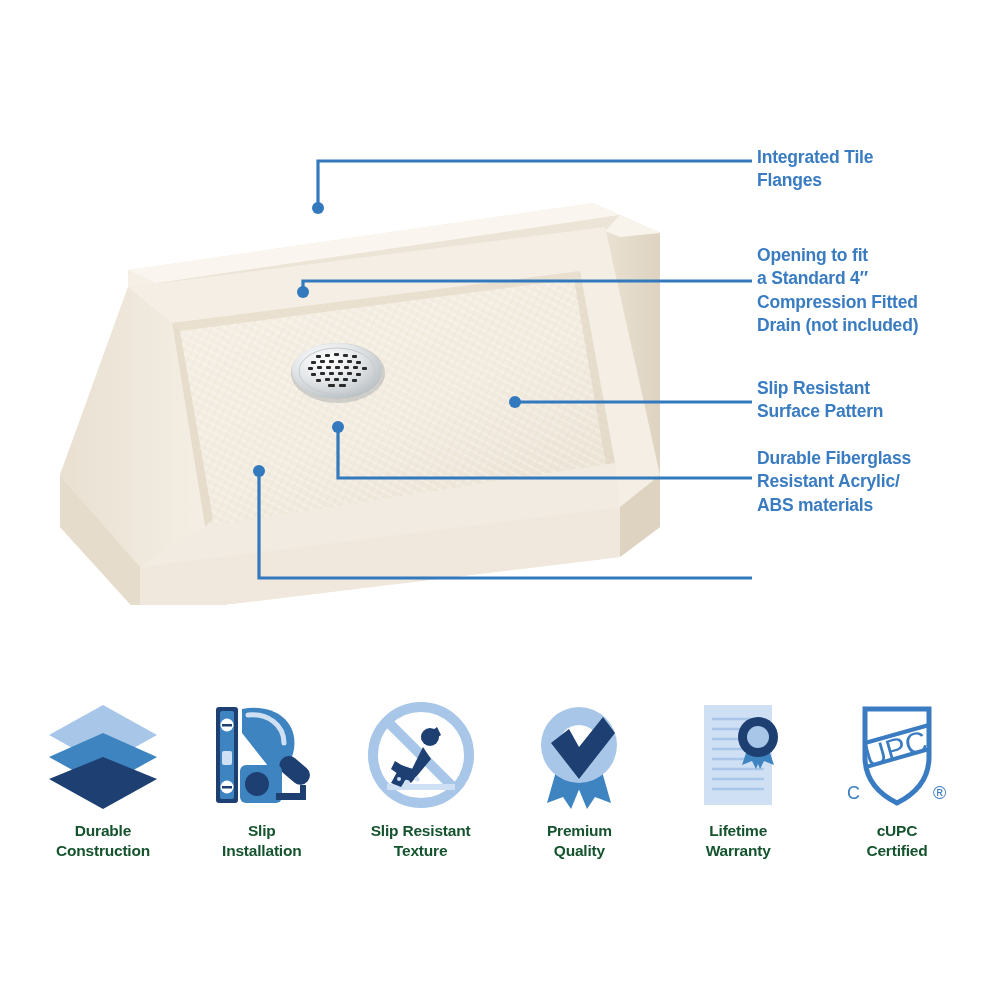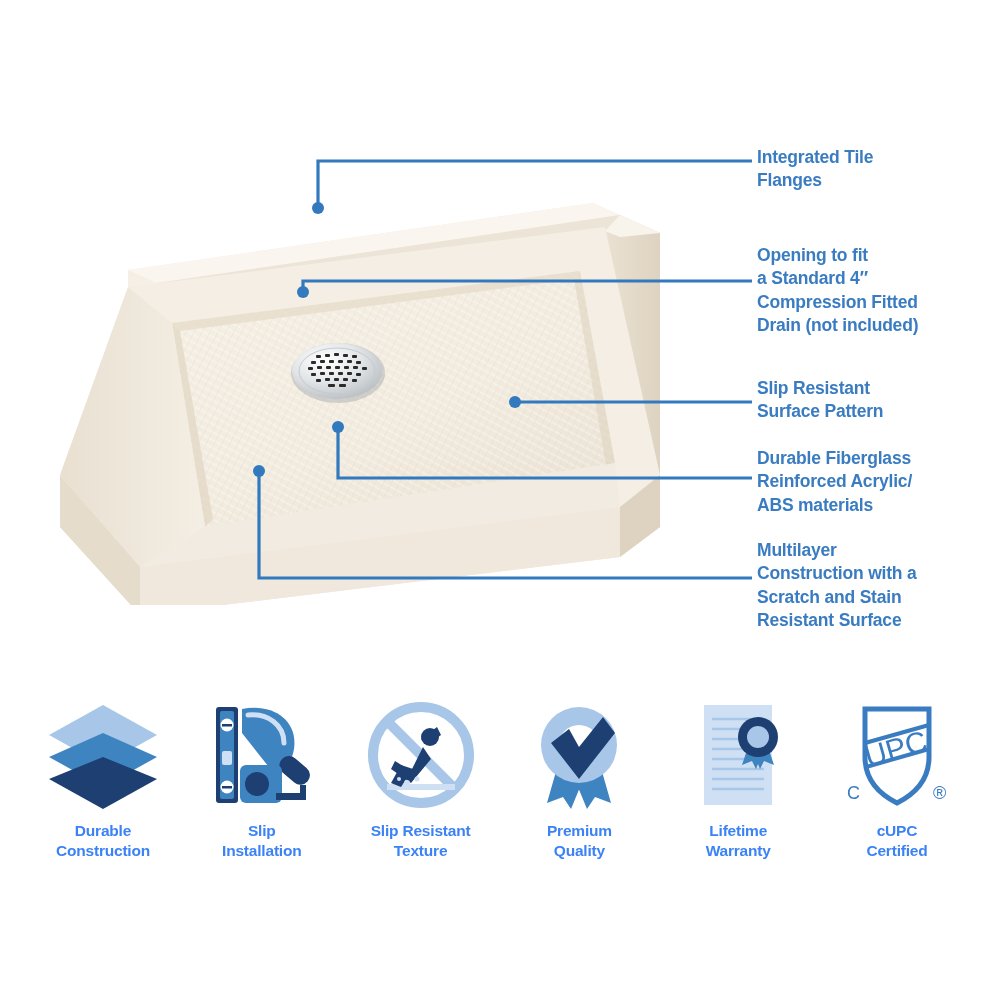--- a/index.html
+++ b/index.html
@@ -37,21 +37,21 @@
     display:flex;align-items:flex-start;justify-content:space-between;
     padding:0 28px;box-sizing:border-box;
   }
   .feature{
     width:150px;display:flex;flex-direction:column;
     align-items:center;
   }
   .feature-icon{height:120px;display:flex;align-items:center;justify-content:center;}
   .feature-label{
     margin-top:6px;
-    color:#3b82f6;font-weight:bold;font-size:15.5px;line-height:1.3;
+    color:#14532d;font-weight:bold;font-size:15.5px;line-height:1.3;
     text-align:center;white-space:pre-line;letter-spacing:-0.2px;
   }
 </style>
 </head>
 <body>
 
 <div id="stage">
 
   <div id="product">
     <svg viewBox="0 0 700 430" xmlns="http://www.w3.org/2000/svg">
@@ -175,26 +175,22 @@
 
   <div class="callout-label" id="lbl-0">Integrated Tile
 Flanges</div>
   <div class="callout-label" id="lbl-1">Opening to fit
 a Standard 4″
 Compression Fitted
 Drain (not included)</div>
   <div class="callout-label" id="lbl-2">Slip Resistant
 Surface Pattern</div>
   <div class="callout-label" id="lbl-3">Durable Fiberglass
-Reinforced Acrylic/
+Resistant Acrylic/
 ABS materials</div>
-  <div class="callout-label" id="lbl-4">Multilayer
-Construction with a
-Scratch and Stain
-Resistant Surface</div>
 
   <div id="features">
 
     <div class="feature">
       <div class="feature-icon">
         <svg width="120" height="112" viewBox="0 0 120 112">
           <polygon points="60,6 114,36 60,66 6,36" fill="#a8c6e8"></polygon>
           <polygon points="60,34 114,58 60,88 6,58" fill="#3e84c0"></polygon>
           <polygon points="60,58 114,80 60,110 6,80" fill="#1d3f72"></polygon>
         </svg>

